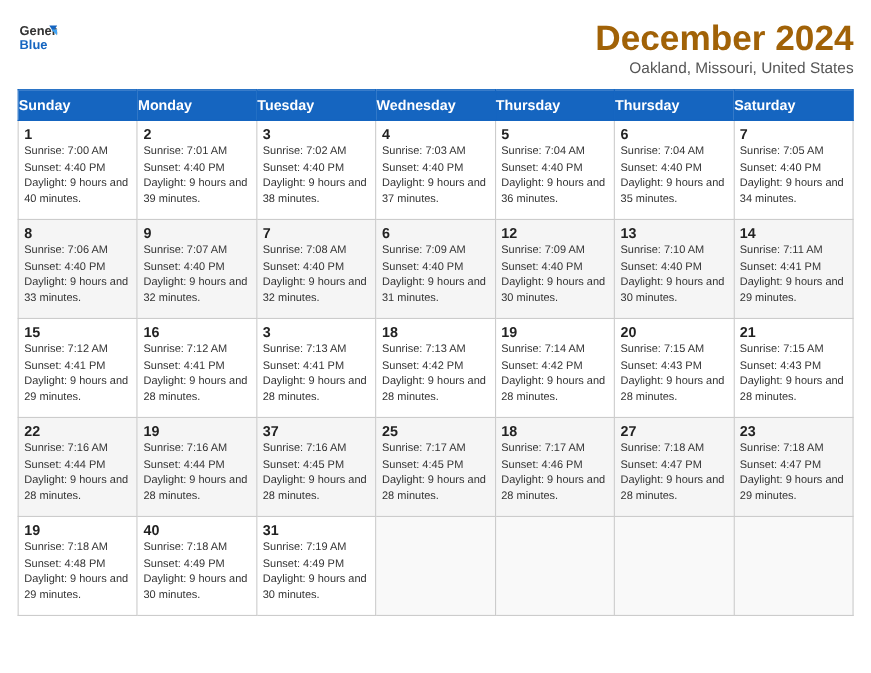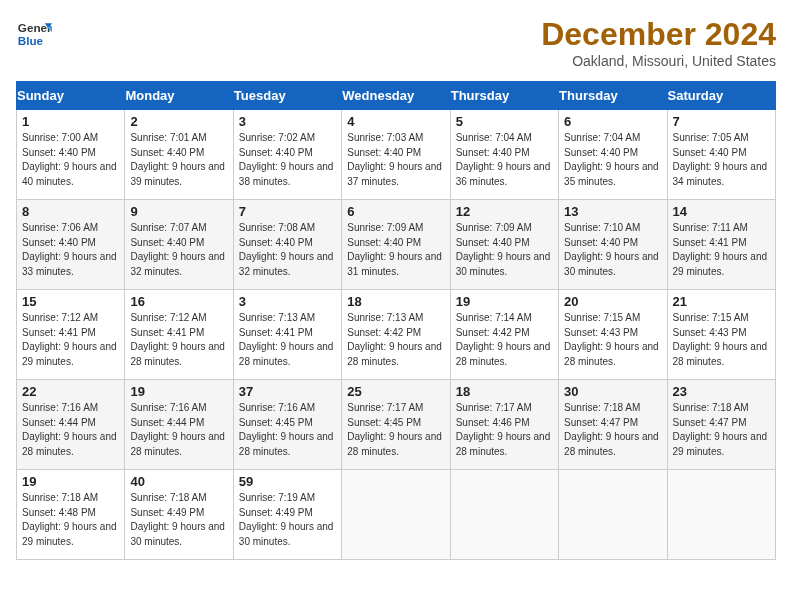--- a/index.html
+++ b/index.html
@@ -318,21 +318,21 @@
       </td>
         <td>
         <span class="day-num">18</span>
         <div class="day-info">
           Sunrise: 7:17 AM<br>
           Sunset: 4:46 PM<br>
           Daylight: 9 hours and 28 minutes.
         </div>
       </td>
         <td>
-        <span class="day-num">30</span>
+        <span class="day-num">27</span>
         <div class="day-info">
           Sunrise: 7:18 AM<br>
           Sunset: 4:47 PM<br>
           Daylight: 9 hours and 28 minutes.
         </div>
       </td>
         <td>
         <span class="day-num">23</span>
         <div class="day-info">
           Sunrise: 7:18 AM<br>
@@ -352,21 +352,21 @@
       </td>
         <td>
         <span class="day-num">40</span>
         <div class="day-info">
           Sunrise: 7:18 AM<br>
           Sunset: 4:49 PM<br>
           Daylight: 9 hours and 30 minutes.
         </div>
       </td>
         <td>
-        <span class="day-num">59</span>
+        <span class="day-num">31</span>
         <div class="day-info">
           Sunrise: 7:19 AM<br>
           Sunset: 4:49 PM<br>
           Daylight: 9 hours and 30 minutes.
         </div>
       </td>
         <td class="empty-cell"></td>
         <td class="empty-cell"></td>
         <td class="empty-cell"></td>
         <td class="empty-cell"></td>

